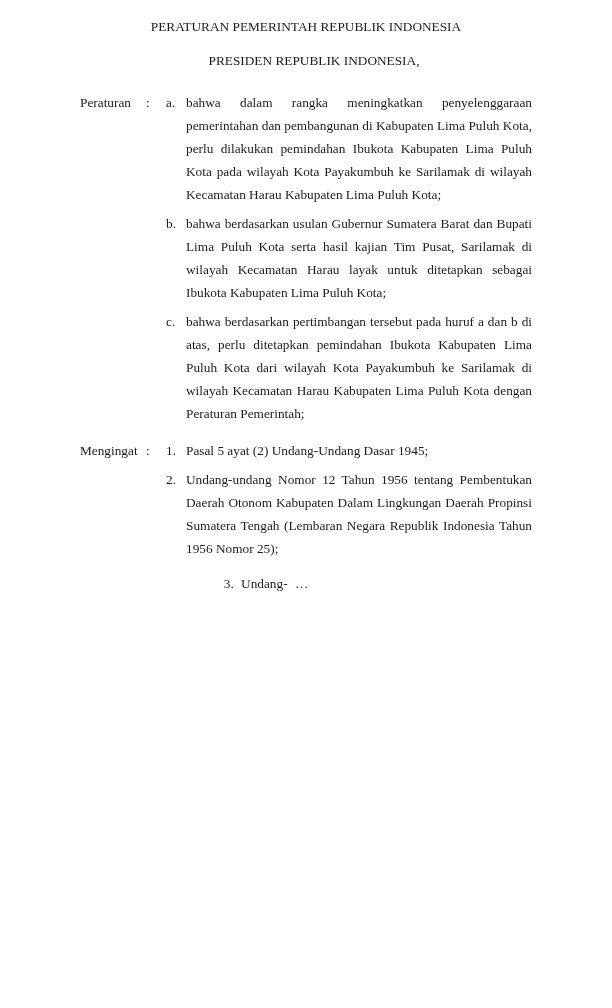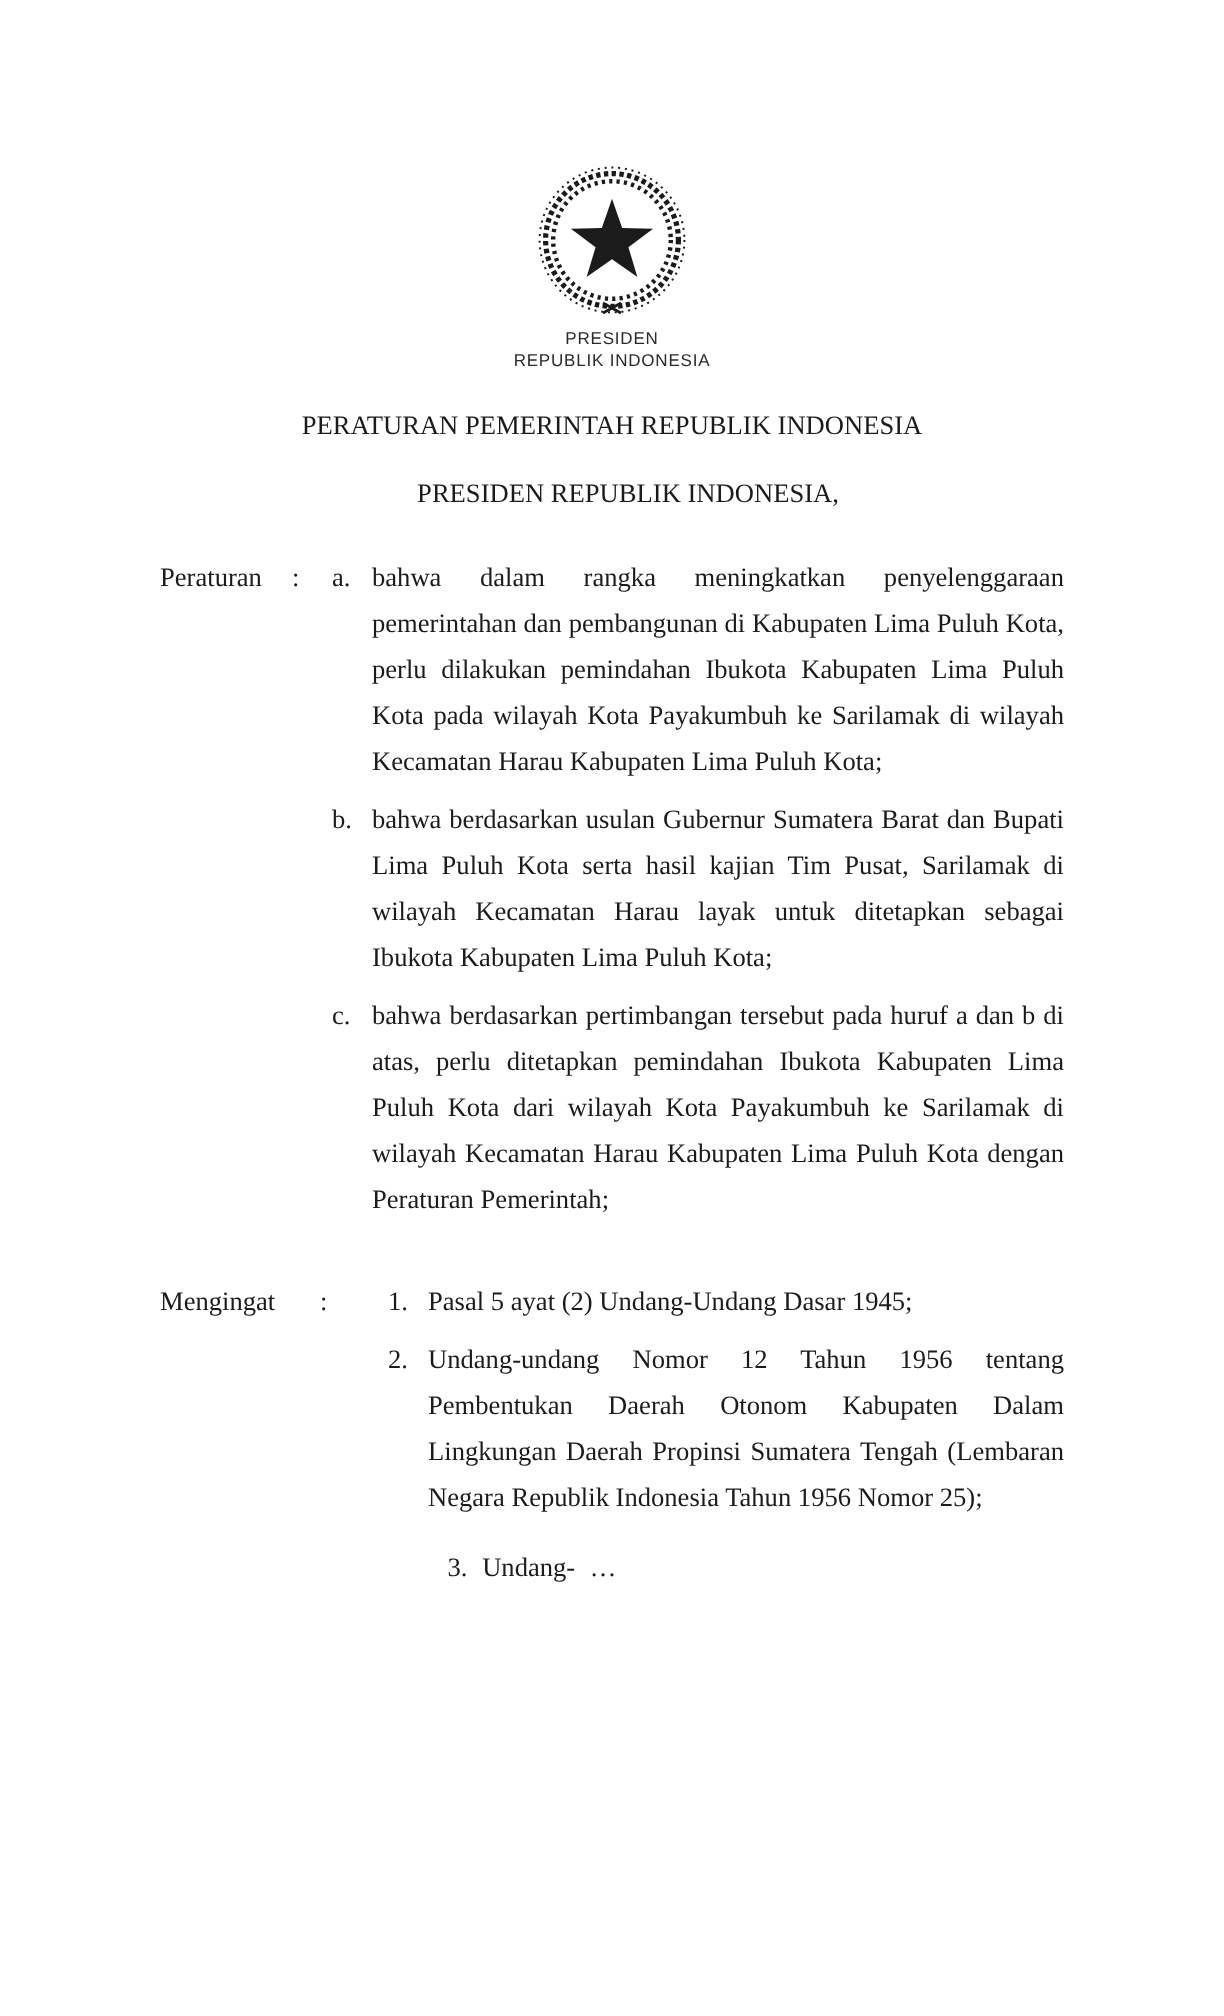--- a/index.html
+++ b/index.html
@@ -31,48 +31,35 @@
   .title-block { text-align: center; margin-top: 16px; }
   .title-line { line-height: 22px; }
   .nomor-line { word-spacing: 7px; }
   .tentang-line { margin-top: 6px; }
   .subject-block { margin-top: 7px; }
   .salutation-line { margin-top: 12px; padding-left: 16px; }
 
   
   .body-block { padding: 0 80px; margin-top: 19px; }
   .clause-section { display: grid; grid-template-columns: 66px 20px 1fr; align-items: start; }
-  .clause-section + .clause-section { margin-top: 28px; gap: 14px; }
+  .clause-section + .clause-section { margin-top: 14px; }
   .clause-label, .clause-colon, .item-marker { line-height: 23px; }
   .clause-items { min-width: 0; }
   .clause-item { display: grid; grid-template-columns: 20px 1fr; }
   .clause-item + .clause-item { margin-top: 6px; }
   .item-text { text-align: justify; line-height: 23px; }
 
   
   .catchword { margin-top: 12px; text-align: center; padding-right: 80px; line-height: 23px; word-spacing: 4px; }
 </style>
 </head>
 <body>
 
 <div class="page">
 
-  <div class="seal">
-    <svg width="80" height="78" viewBox="0 0 80 78" aria-hidden="true">
-      <circle cx="40" cy="38" r="36.2" fill="none" stroke="#1b1b1b" stroke-width="1" stroke-dasharray="1 2.4"></circle>
-      <circle cx="40" cy="38" r="33.2" fill="none" stroke="#1b1b1b" stroke-width="2.6" stroke-dasharray="2.2 1.7"></circle>
-      <circle cx="40" cy="38" r="29.4" fill="none" stroke="#1b1b1b" stroke-width="2.2" stroke-dasharray="1.6 2.1"></circle>
-      <path d="M0,-30 L7.05,-9.71 L28.53,-9.27 L11.41,3.71 L17.63,24.27 L0,12 L-17.63,24.27 L-11.41,3.71 L-28.53,-9.27 L-7.05,-9.71 Z" transform="translate(40,39) scale(0.72)" fill="#1b1b1b"></path>
-      <path d="M35.5,74.5 L44.5,69.5 M35.5,69.5 L44.5,74.5" stroke="#1b1b1b" stroke-width="1.4"></path>
-    </svg>
-    <div class="seal-caption">
-      <div>PRESIDEN</div>
-      <div>REPUBLIK INDONESIA</div>
-    </div>
-  </div>
 
   <div class="title-block">
     <div class="title-line">PERATURAN PEMERINTAH REPUBLIK INDONESIA</div>
     <div class="title-line salutation-line">PRESIDEN REPUBLIK INDONESIA,</div>
   </div>
 
   <div class="body-block">
 
     <div class="clause-section">
       <div class="clause-label">Peraturan</div>

